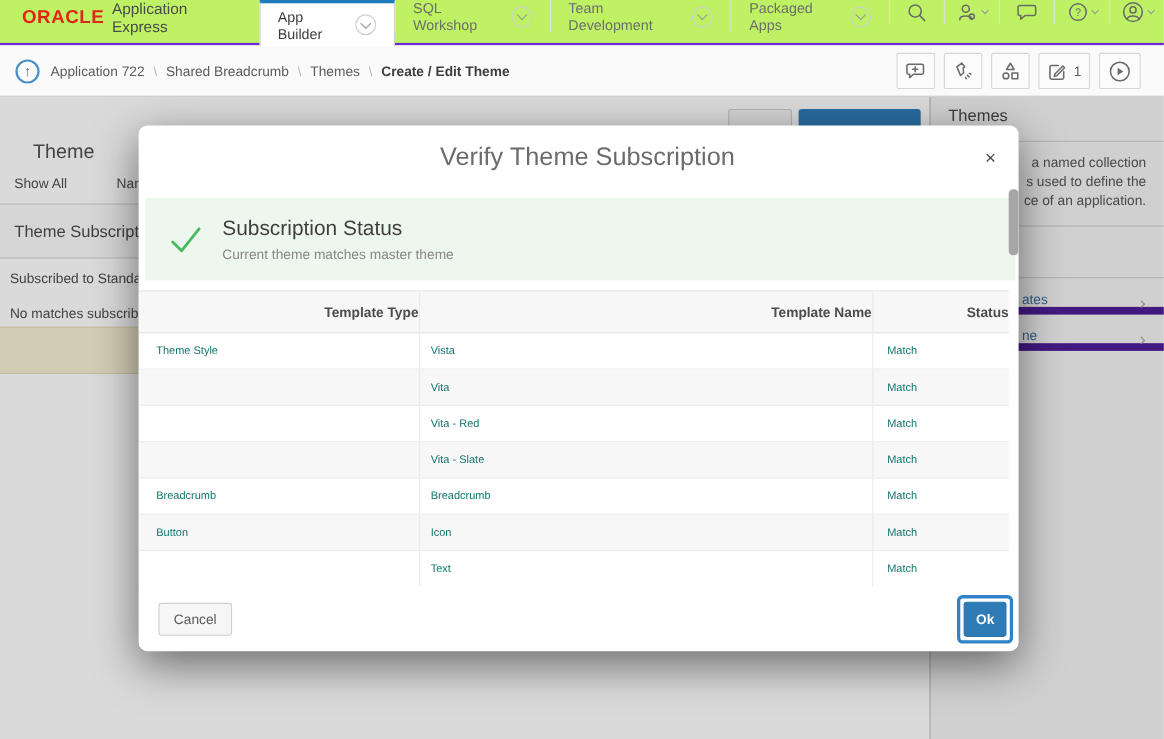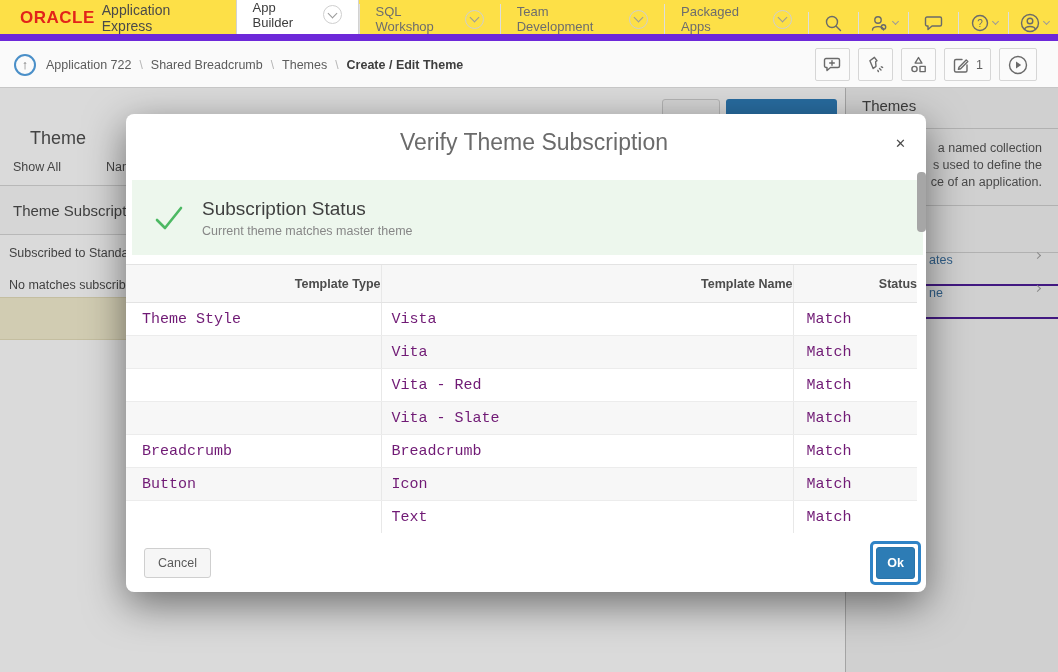--- a/index.html
+++ b/index.html
@@ -1,21 +1,21 @@
 <!DOCTYPE html>
 <html><head>
 <meta charset="utf-8">
 <style>
   * { margin:0; padding:0; box-sizing:border-box; }
   html,body { width:1058px; height:672px; }
   body { font-family:"Liberation Sans","DejaVu Sans",sans-serif; background:#fbfbfb; position:relative; overflow:hidden; }
   .screen { position:absolute; inset:0; width:1058px; height:672px; }
 
   
-  .topnav { position:absolute; left:0; top:0; width:1058px; height:41px; background:#fde047; border-bottom:7px solid #6d28d9; display:flex; align-items:flex-end; z-index:30; }
+  .topnav { position:absolute; left:0; top:0; width:1058px; height:41px; background:#bef264; border-bottom:2px solid #6d28d9; display:flex; align-items:flex-start; z-index:30; }
   .brand { display:flex; align-items:center; padding:0 22px 0 20px; }
   .brand .logo { color:#e2231a; font-weight:bold; font-size:17px; letter-spacing:.5px; }
   .brand .product { color:#4a4a4a; font-size:14px; margin-left:7px; }
   .nav-tab { display:flex; align-items:center; gap:8px; padding:0 16px; font-size:13px; color:#6d6d6d; border-left:1px solid #dedede; cursor:pointer; position:relative; }
   .nav-tab:last-of-type { border-right:1px solid #dedede; }
   .nav-tab.active { background:#fff; color:#3c3c3c; border-top:3px solid #1f7cba; height:42px; z-index:2; border-left:1px solid #d2d2d2; border-right:1px solid #d2d2d2; }
   .chev-circle { width:19px; height:19px; border:1px solid #cfcfcf; border-radius:50%; display:inline-flex; align-items:center; justify-content:center; flex:0 0 auto; }
   .chev { width:7px; height:7px; border-right:1.5px solid #9a9a9a; border-bottom:1.5px solid #9a9a9a; transform:rotate(45deg); margin-top:-3px; }
   .chev.sm { width:5px; height:5px; }
   .nav-icons { margin-left:auto; display:flex; align-items:stretch; }
@@ -42,39 +42,39 @@
   .beige-row { position:absolute; left:0; top:209px; width:845px; height:43px; background:#f1ebcd; border-top:1px solid #e2dbb8; border-bottom:1px solid #e2dbb8; }
   .bg-btn { position:absolute; top:11px; height:30px; border-radius:3px; }
   .bg-btn.gray { left:662px; width:58px; background:#f4f4f4; border:1px solid #cfcfcf; }
   .bg-btn.blue { left:726px; width:111px; background:#2e7cb8; }
 
   
   .sidebar { position:absolute; left:845px; top:88px; width:213px; height:584px; background:#efefef; border-left:1px solid #bdbdbd; }
   .sidebar .sb-title { font-size:15px; color:#474747; padding:9px 0 0 16px; height:41px; border-bottom:1px solid #cccccc; }
   .sb-help { padding:11px 16px 0 8px; font-size:12.5px; color:#555; line-height:17px; text-align:right; height:77px; border-bottom:1px solid #cccccc; }
   .sb-links { margin-top:46px; border-top:1px solid #cccccc; }
-  .sb-link { height:33px; border-bottom:2px solid #4c1d95; display:flex; align-items:flex-start; cursor:pointer; }
+  .sb-link { height:33px; border-bottom:7px solid #4c1d95; display:flex; align-items:flex-end; cursor:pointer; }
   .sb-link .lbl { color:#3a6f9f; font-size:12.5px; margin-left:83px; }
   .sb-link .chev { margin-left:auto; margin-right:18px; border-color:#9e9e9e; margin-top:0; }
 
   
   .modal { position:absolute; left:126px; top:114px; width:800px; height:478px; background:#fff; border-radius:8px; box-shadow:0 12px 40px rgba(0,0,0,.5); z-index:20;padding-left:16px; }
   .modal-header { position:relative; height:56px; display:flex; align-items:center; justify-content:center; }
   .modal-title { font-size:23px; font-weight:300; color:#6b6b6b; }
   .modal-close { position:absolute; right:16px; top:18px; font-size:13px; color:#4a4a4a; cursor:pointer; padding:4px; }
   .modal-body { position:absolute; left:0; top:56px; width:800px; height:363px; overflow:hidden; }
   .scroll-thumb { position:absolute; right:0px; top:2px; width:9px; height:60px; background:#a6a6a6; border-radius:4px; }
   .banner { margin:10px 0 0 6px; width:791px; height:75px; background:#edf7ed; display:flex; align-items:center; }
   .banner .check { margin:0 18px 0 22px; }
   .banner-title { font-size:19px; color:#3f3f3f; }
   .banner-sub { font-size:12.5px; color:#878787; margin-top:4px; }
   table.report { width:791px; margin-top:9px; border-collapse:collapse; table-layout:fixed; }
   table.report th { height:38px; background:#f7f7f7; border-top:1px solid #e3e3e3; border-bottom:1px solid #e3e3e3; font-size:12.5px; font-weight:bold; color:#4c4c4c; text-align:right; }
   table.report th + th, table.report td + td { border-left:1px solid #e8e8e8; }
-  table.report td { height:33px; font-size:15px; color:#701a75; border-bottom:1px solid #ececec; padding-left:16px;font-family:Liberation Mono, monospace; }
+  table.report td { height:33px; font-size:10px; color:#0f766e; border-bottom:1px solid #ececec; padding-left:16px; }
   table.report td:nth-child(2) { padding-left:10px; }
   table.report td:nth-child(3) { padding-left:13px; }
   table.report tr.alt td { background:#f7f7f7; }
   .col-type { width:255px; } .col-name { width:412px; } .col-status { width:124px; }
   .modal-footer { position:absolute; left:0; top:419px; width:800px; height:59px; display:flex; align-items:center; }
   .btn-cancel { margin-left:18px; height:30px; padding:0 13px; background:#f6f6f6; border:1px solid #cfcfcf; border-radius:3px; font-size:12.5px; color:#5a5a5a; cursor:pointer; font-family:inherit; }
   .ok-ring { margin-left:auto; margin-right:5px; border:3px solid #2f83c6; border-radius:5px; padding:3px; }
   .btn-ok { display:block; height:32px; min-width:38px; padding:0 10px; background:#2d7cb5; border:1px solid #2a74a9; border-radius:3px; color:#fff; font-size:12.5px; font-weight:bold; cursor:pointer; font-family:inherit; }
 
   svg.ic { stroke:#6a6a6a; fill:none; stroke-width:1.4; stroke-linecap:round; stroke-linejoin:round; }

